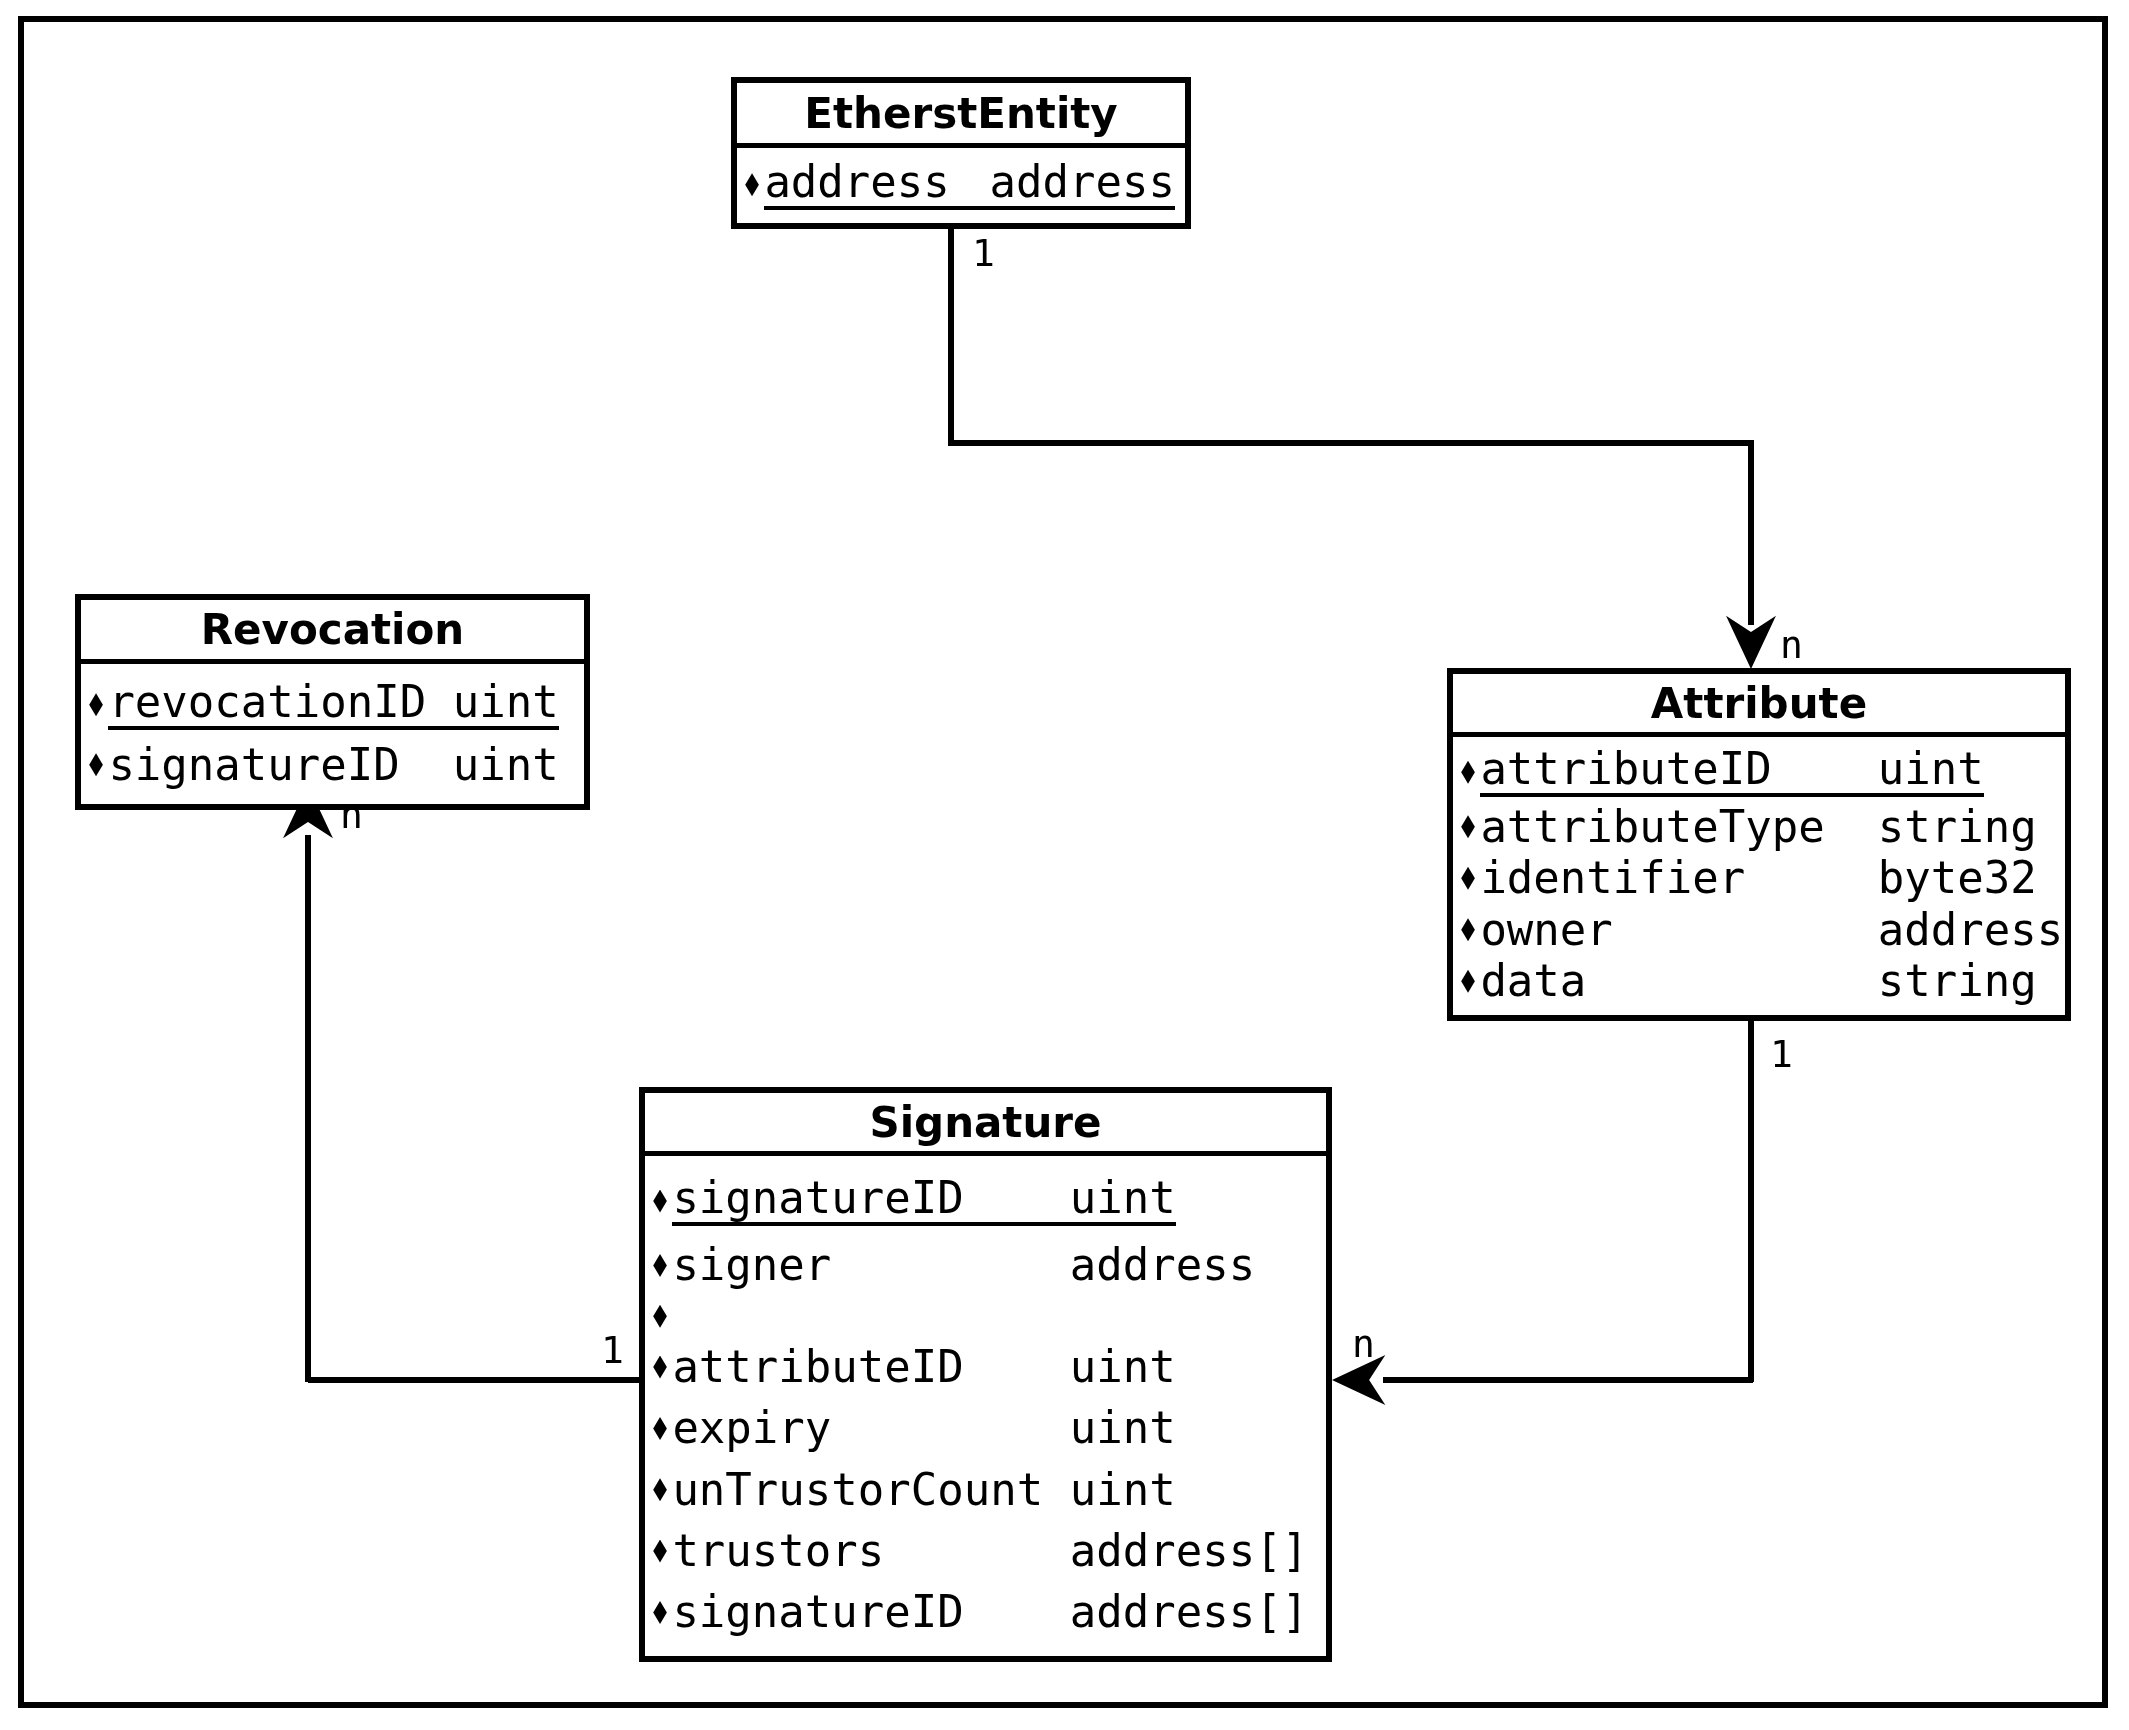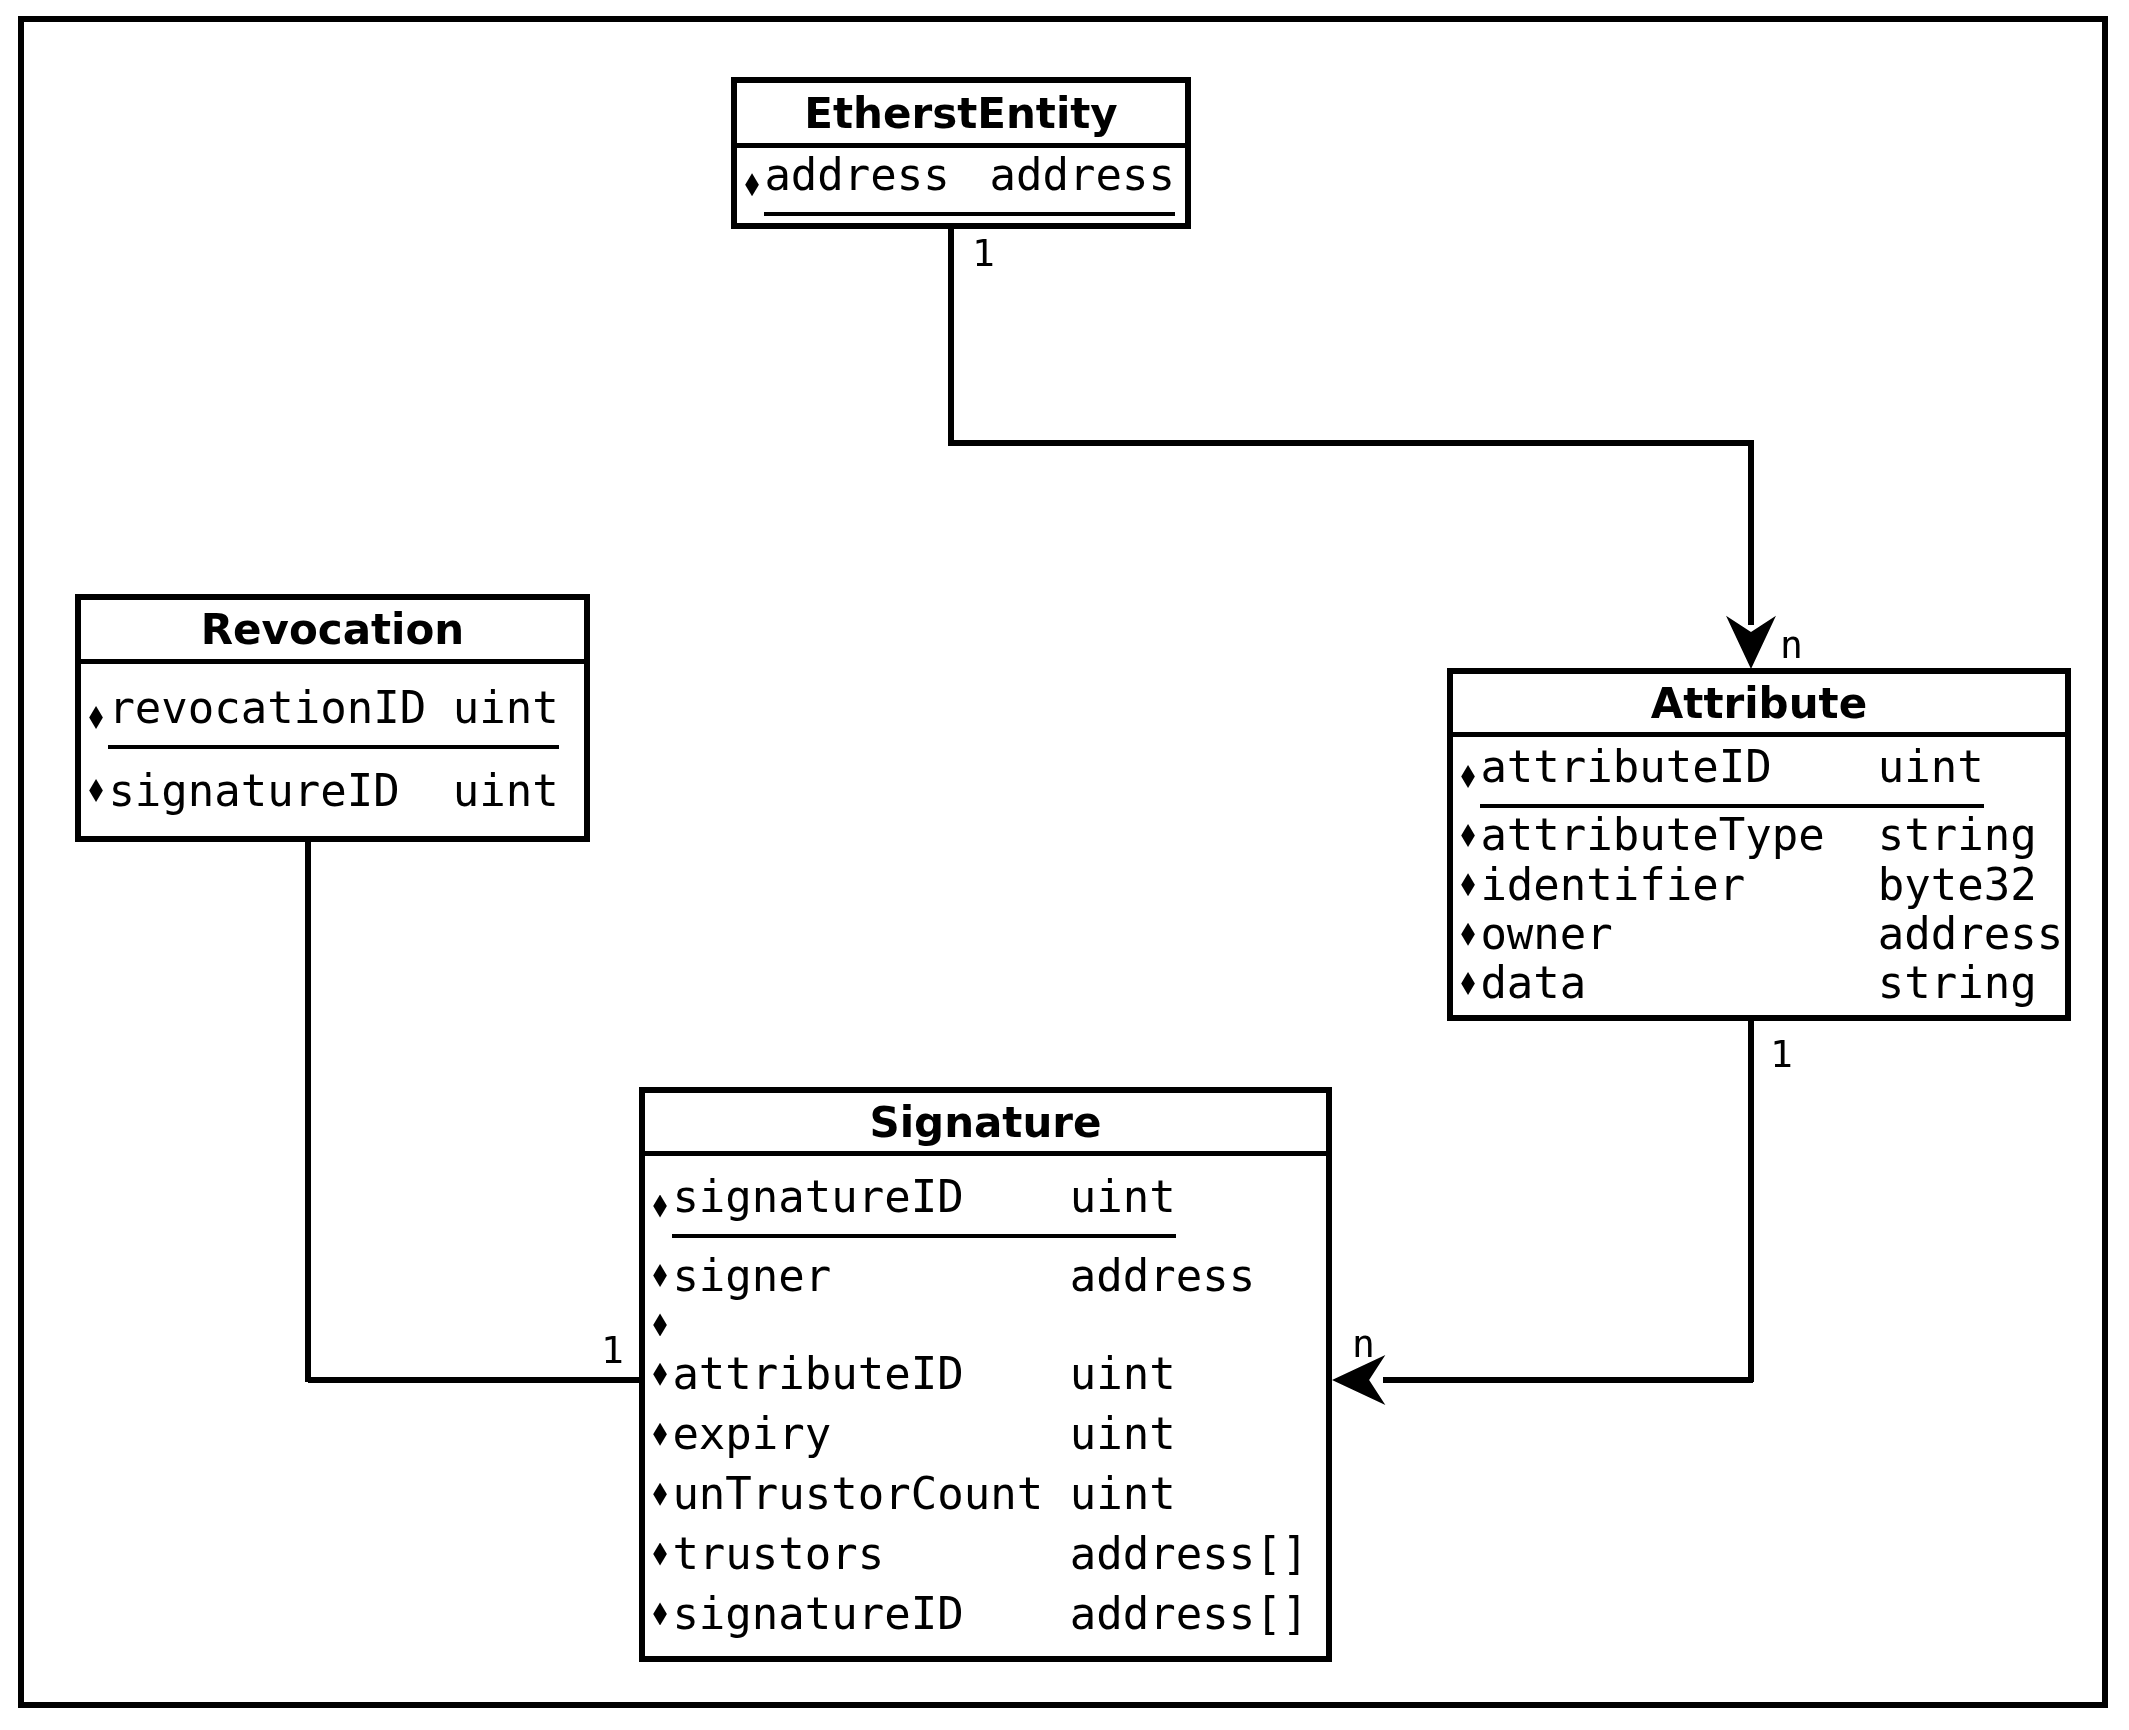--- a/index.html
+++ b/index.html
@@ -46,21 +46,21 @@
     white-space:pre;
   }
   .diamond{
     flex:none;
     width:13.7px;height:23px;
     background:#000;
     clip-path:polygon(50% 0,100% 50%,50% 100%,0 50%);
     margin:0 5.5px 0 2.7px;
   }
   .rowtext{display:inline-block;white-space:pre;}
-  .rowtext.pk{border-bottom:4.8px solid #000;padding-bottom:15px;}
+  .rowtext.pk{border-bottom:4.8px solid #000;padding-bottom:2px;}
   .aname{display:inline-block;width:var(--namecol,14ch);white-space:pre;}
   .atype{display:inline;}
   
   .seg{position:absolute;background:#000;}
   .arrow{position:absolute;background:#000;}
   .arrow.down{clip-path:polygon(50% 100%, 2% 8%, 50% 36%, 98% 8%);}
   .arrow.up{clip-path:polygon(50% 0, 98% 92%, 50% 64%, 2% 92%);}
   .arrow.left{clip-path:polygon(0 50%, 92% 2%, 64% 50%, 92% 98%);}
   .mult{
     position:absolute;
@@ -97,21 +97,21 @@
   <div class="entity" style="left:731px;top:77px;width:460px;height:152px;--namecol:8.5ch;">
     <div class="entity-title" style="height:60px;">EtherstEntity</div>
     <div class="rows">
       <div class="row">
         <span class="diamond"></span>
         <span class="rowtext pk"><span class="aname">address</span><span class="atype">address</span></span>
       </div>
     </div>
   </div>
 
-  <div class="entity" style="left:75px;top:594px;width:515px;height:248px;--namecol:13ch;">
+  <div class="entity" style="left:75px;top:594px;width:515px;height:216px;--namecol:13ch;">
     <div class="entity-title" style="height:59px;">Revocation</div>
     <div class="rows">
       <div class="row">
         <span class="diamond"></span>
         <span class="rowtext pk"><span class="aname">revocationID</span><span class="atype">uint</span></span>
       </div>
       <div class="row">
         <span class="diamond"></span>
         <span class="rowtext"><span class="aname">signatureID</span><span class="atype">uint</span></span>
       </div>

